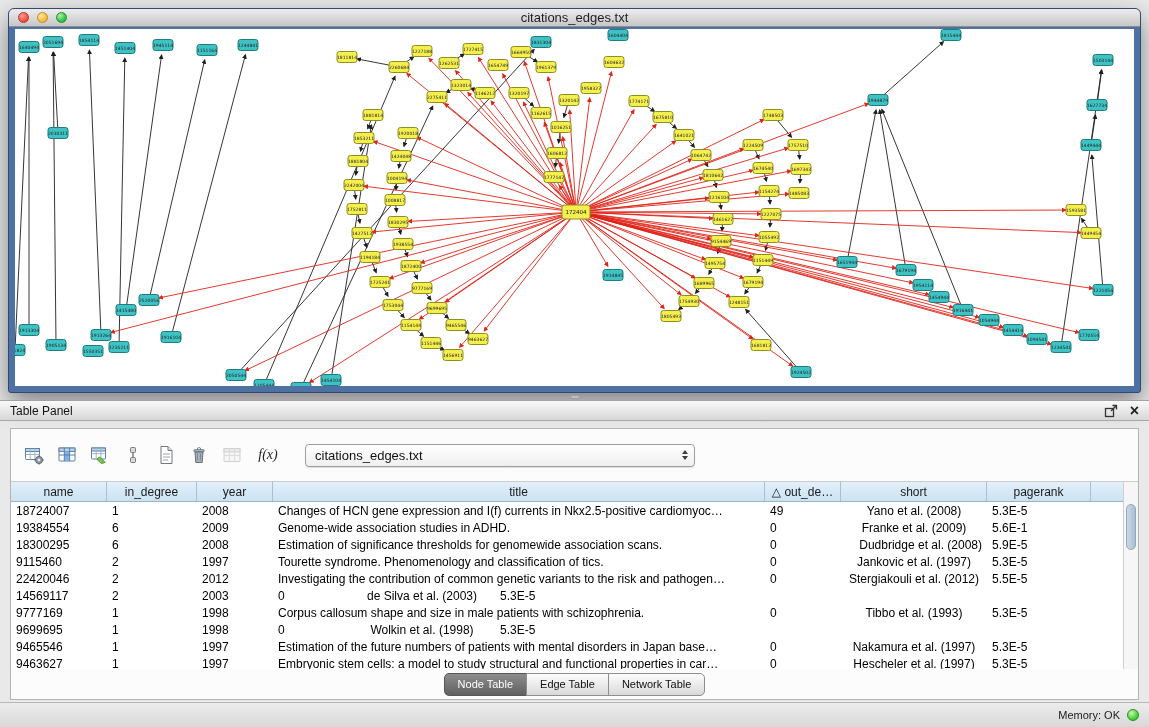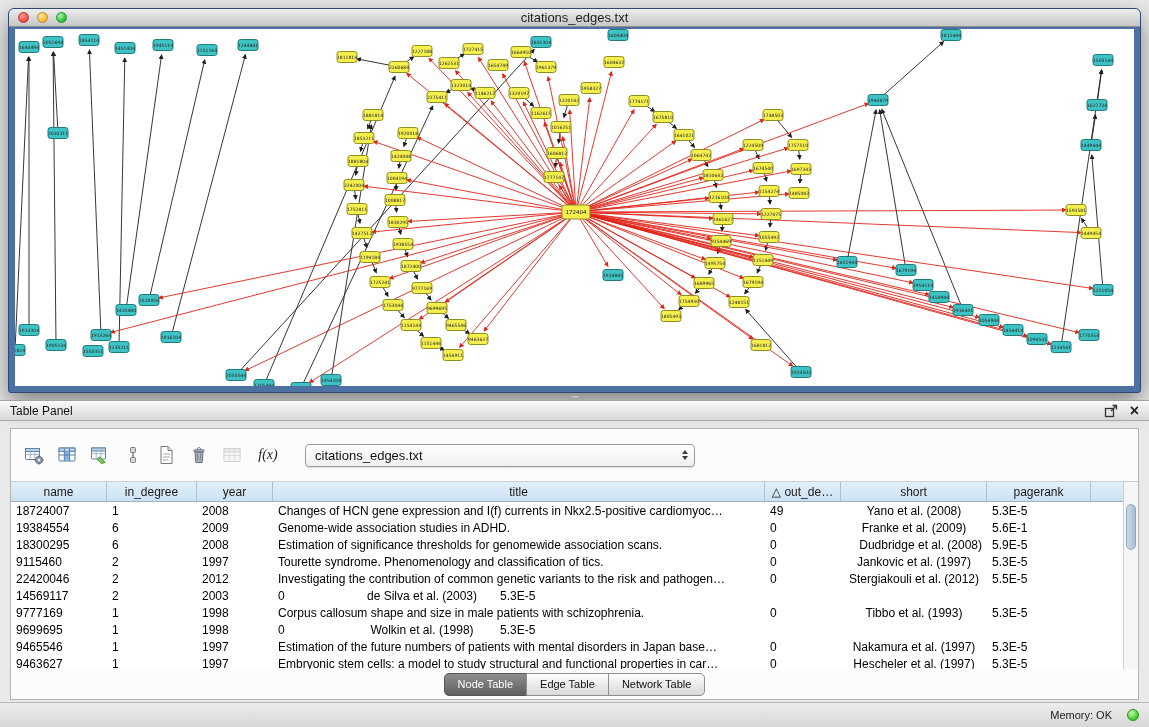--- a/index.html
+++ b/index.html
@@ -102,21 +102,21 @@
     border:1px solid #8e8e8e; background:linear-gradient(#fdfdfd,#d9d9d9); color:#111; margin-left:-1px;
   }
   .seg:first-child { border-radius:5px 0 0 5px; margin-left:0; }
   .seg:last-child  { border-radius:0 5px 5px 0; }
   .seg.sel { background:linear-gradient(#8d8d8d,#606060); color:#fff; border-color:#565656; }
 
   
   .statusbar {
     position:absolute; left:0; bottom:0; width:1149px; height:22px;
     background:linear-gradient(#ececec,#d8d8d8); border-top:1px solid #b8b8b8;
-    display:flex; align-items:center; justify-content:flex-end; gap:15px; padding:12px 10px;
+    display:flex; align-items:center; justify-content:flex-end; gap:7px; padding:12px 10px;
     font-size:11px; color:#222;
   }
   .mem-dot {
     width:12px; height:12px; border-radius:50%;
     background:radial-gradient(circle at 35% 30%, #c7f7b0, #4ed33c 60%, #2ca421);
     border:1px solid #2a8f1e;
   }
 </style>
 </head>
 <body>

